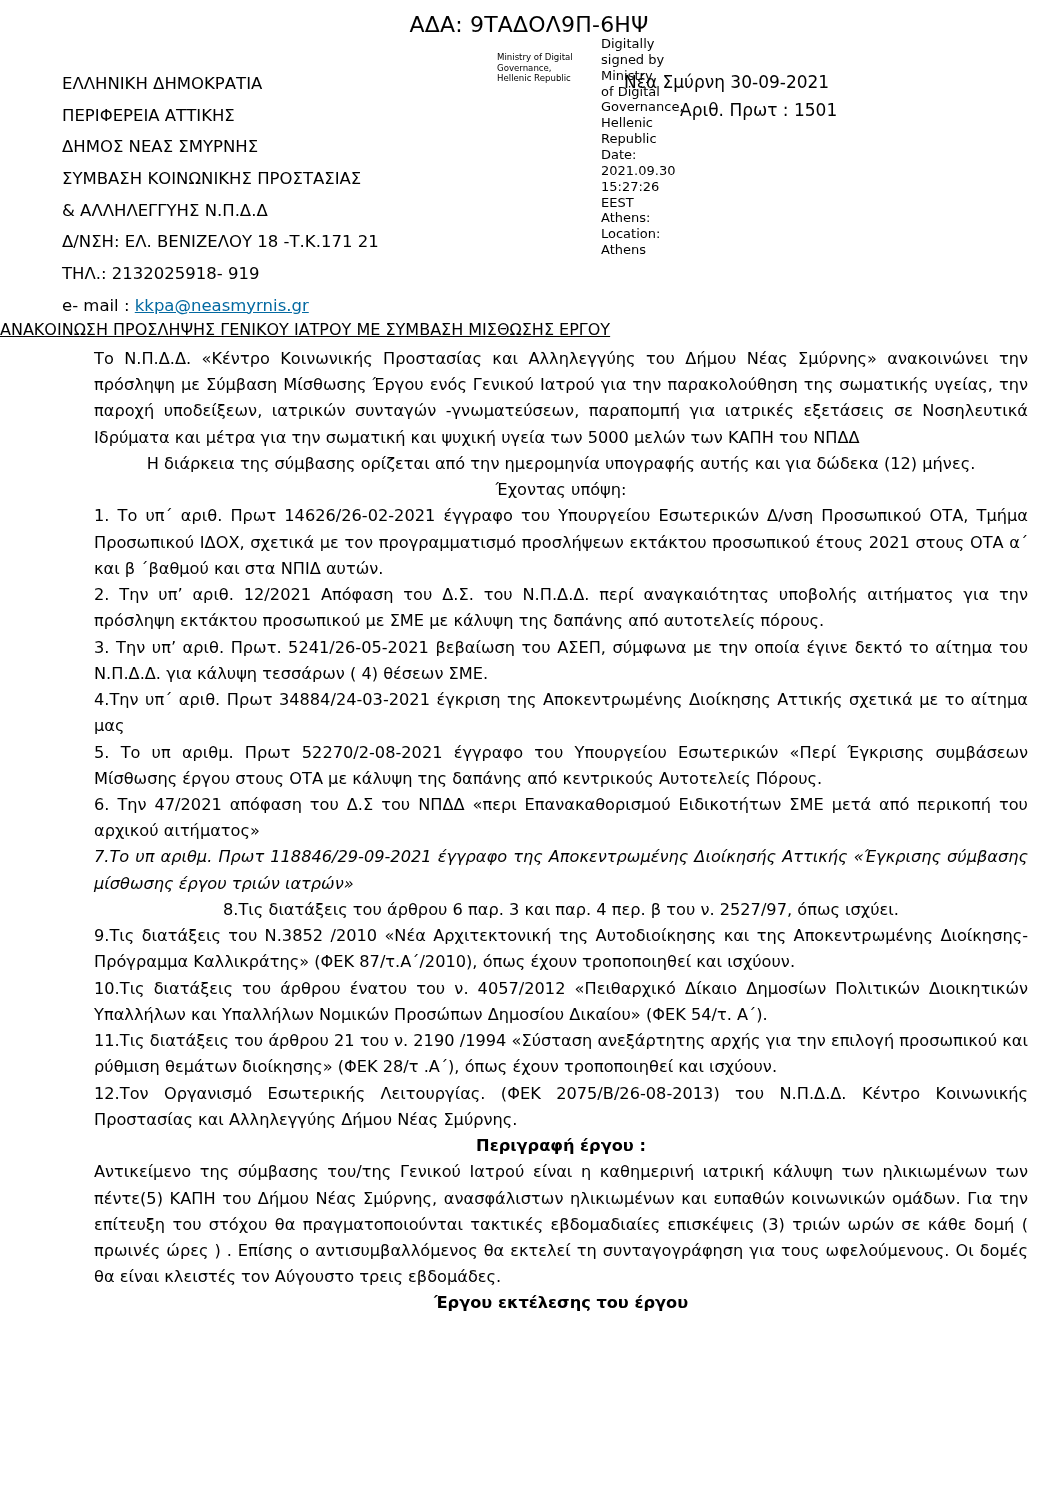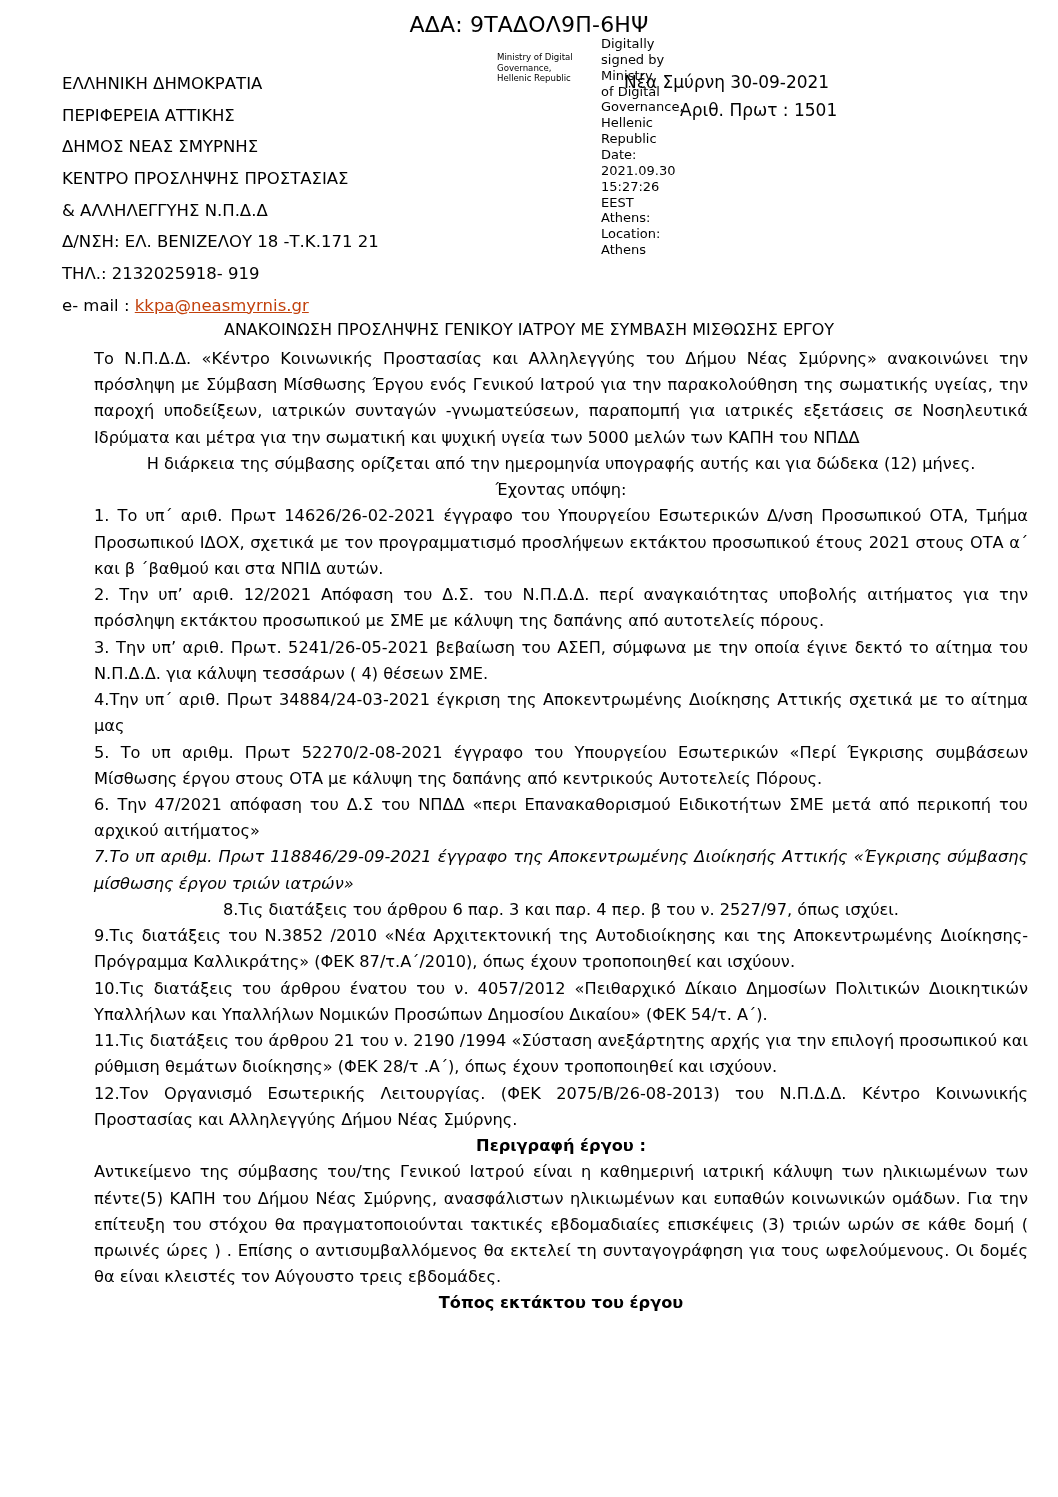--- a/index.html
+++ b/index.html
@@ -67,39 +67,40 @@
 
   .sender {
     position: absolute;
     top: 68px;
     left: 62px;
     width: 460px;
     font-size: 16.5px;
     line-height: 1.92;
   }
   .sender a {
-    color: #c2410c;
+    color: #0369a1;
     text-decoration: underline;
   }
 
   .sme-title {
     position: absolute;
     top: 288px;
     left: 0;
     width: 100%;
     text-align: center;
     font-size: 16.5px;
   }
   .announce-title {
     position: absolute;
     top: 320px;
     left: 0;
     width: 100%;
-    text-align: center;
+    text-align: left;
     font-size: 16px;
+    text-decoration: underline;
   }
 
   .body-text {
     position: absolute;
     top: 346px;
     left: 62px;
     width: 934px;
     font-size: 16.2px;
     line-height: 1.62;
     margin-left: 32px;
@@ -142,21 +143,21 @@
 
   <div class="header-right">
     <div class="line1">Νέα Σμύρνη  30-09-2021</div>
     <div class="line2">Αριθ. Πρωτ :  1501</div>
   </div>
 
   <div class="sender">
     <div>ΕΛΛΗΝΙΚΗ ΔΗΜΟΚΡΑΤΙΑ</div>
     <div>ΠΕΡΙΦΕΡΕΙΑ ΑΤΤΙΚΗΣ</div>
     <div>ΔΗΜΟΣ ΝΕΑΣ ΣΜΥΡΝΗΣ</div>
-    <div>ΚΕΝΤΡΟ ΠΡΟΣΛΗΨΗΣ ΠΡΟΣΤΑΣΙΑΣ</div>
+    <div>ΣΥΜΒΑΣΗ ΚΟΙΝΩΝΙΚΗΣ ΠΡΟΣΤΑΣΙΑΣ</div>
     <div>&amp; ΑΛΛΗΛΕΓΓΥΗΣ Ν.Π.Δ.Δ</div>
     <div>Δ/ΝΣΗ: ΕΛ. ΒΕΝΙΖΕΛΟΥ 18 -Τ.Κ.171 21</div>
     <div>ΤΗΛ.: 2132025918- 919</div>
     <div>
       <span>e- mail :</span>
       <a href="#">kkpa@neasmyrnis.gr</a>
     </div>
   </div>
 
   <div class="announce-title">ΑΝΑΚΟΙΝΩΣΗ ΠΡΟΣΛΗΨΗΣ  ΓΕΝΙΚΟΥ ΙΑΤΡΟΥ   ΜΕ ΣΥΜΒΑΣΗ ΜΙΣΘΩΣΗΣ ΕΡΓΟΥ</div>
@@ -172,16 +173,16 @@
     <p class="just">5. Το υπ αριθμ. Πρωτ 52270/2-08-2021 έγγραφο του Υπουργείου Εσωτερικών «Περί Έγκρισης συμβάσεων Μίσθωσης έργου στους ΟΤΑ με κάλυψη της δαπάνης από κεντρικούς Αυτοτελείς Πόρους.</p>
     <p class="just">6. Την 47/2021 απόφαση του Δ.Σ του ΝΠΔΔ «περι Επανακαθορισμού Ειδικοτήτων ΣΜΕ μετά από περικοπή του αρχικού αιτήματος»</p>
     <p class="just i">7.Το υπ αριθμ. Πρωτ 118846/29-09-2021 έγγραφο της Αποκεντρωμένης Διοίκησής Αττικής «Έγκρισης σύμβασης μίσθωσης έργου τριών ιατρών»</p>
     <p class="left">8.Τις διατάξεις του άρθρου 6 παρ. 3 και παρ. 4 περ. β του ν. 2527/97, όπως ισχύει.</p>
     <p class="just">9.Τις διατάξεις του Ν.3852 /2010 «Νέα Αρχιτεκτονική της Αυτοδιοίκησης και της Αποκεντρωμένης Διοίκησης- Πρόγραμμα Καλλικράτης» (ΦΕΚ 87/τ.Α΄/2010), όπως έχουν τροποποιηθεί και ισχύουν.</p>
     <p class="just">10.Τις διατάξεις του άρθρου ένατου του ν. 4057/2012 «Πειθαρχικό Δίκαιο Δημοσίων Πολιτικών Διοικητικών Υπαλλήλων και Υπαλλήλων Νομικών Προσώπων Δημοσίου Δικαίου» (ΦΕΚ 54/τ. Α΄).</p>
     <p class="just">11.Τις διατάξεις του άρθρου 21 του ν. 2190 /1994 «Σύσταση ανεξάρτητης αρχής για την επιλογή προσωπικού και ρύθμιση θεμάτων διοίκησης» (ΦΕΚ 28/τ .Α΄), όπως έχουν τροποποιηθεί και ισχύουν.</p>
     <p class="just">12.Τον Οργανισμό Εσωτερικής Λειτουργίας. (ΦΕΚ 2075/Β/26-08-2013) του Ν.Π.Δ.Δ. Κέντρο Κοινωνικής Προστασίας και Αλληλεγγύης Δήμου Νέας Σμύρνης.</p>
     <p class="left b">Περιγραφή έργου :</p>
     <p class="just">Αντικείμενο της σύμβασης του/της Γενικού Ιατρού είναι η καθημερινή ιατρική κάλυψη των ηλικιωμένων των πέντε(5) ΚΑΠΗ του Δήμου Νέας Σμύρνης, ανασφάλιστων ηλικιωμένων και ευπαθών κοινωνικών ομάδων. Για την επίτευξη του στόχου θα πραγματοποιούνται τακτικές εβδομαδιαίες επισκέψεις (3) τριών ωρών σε κάθε δομή ( πρωινές ώρες ) . Επίσης ο αντισυμβαλλόμενος θα εκτελεί τη συνταγογράφηση για τους ωφελούμενους. Οι δομές θα είναι κλειστές τον Αύγουστο τρεις εβδομάδες.</p>
-    <p class="left b">Τόπος εκτάκτου του έργου</p>
+    <p class="left b">Έργου εκτέλεσης του έργου</p>
   </div>
 
 </div>
 
 </body></html>

